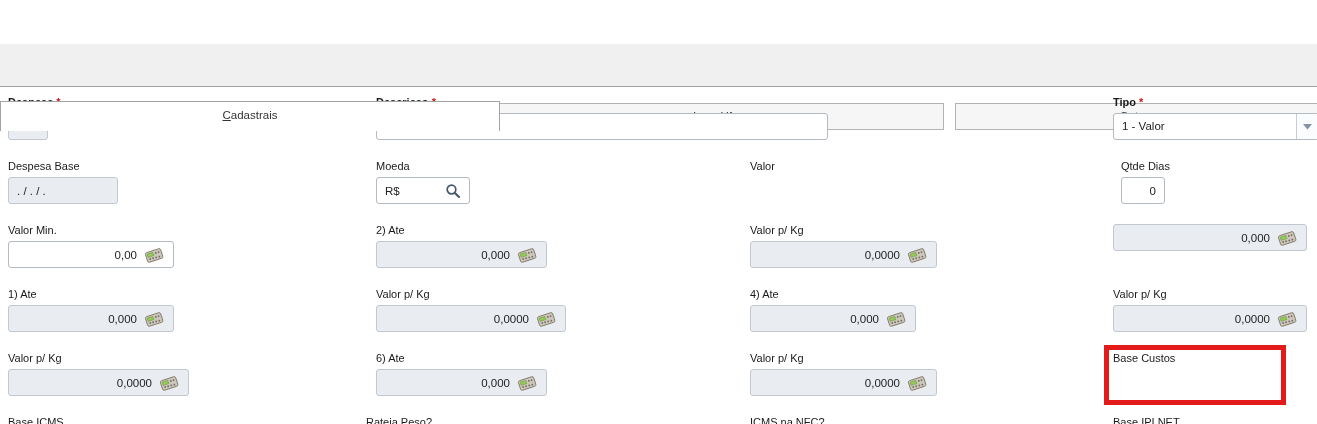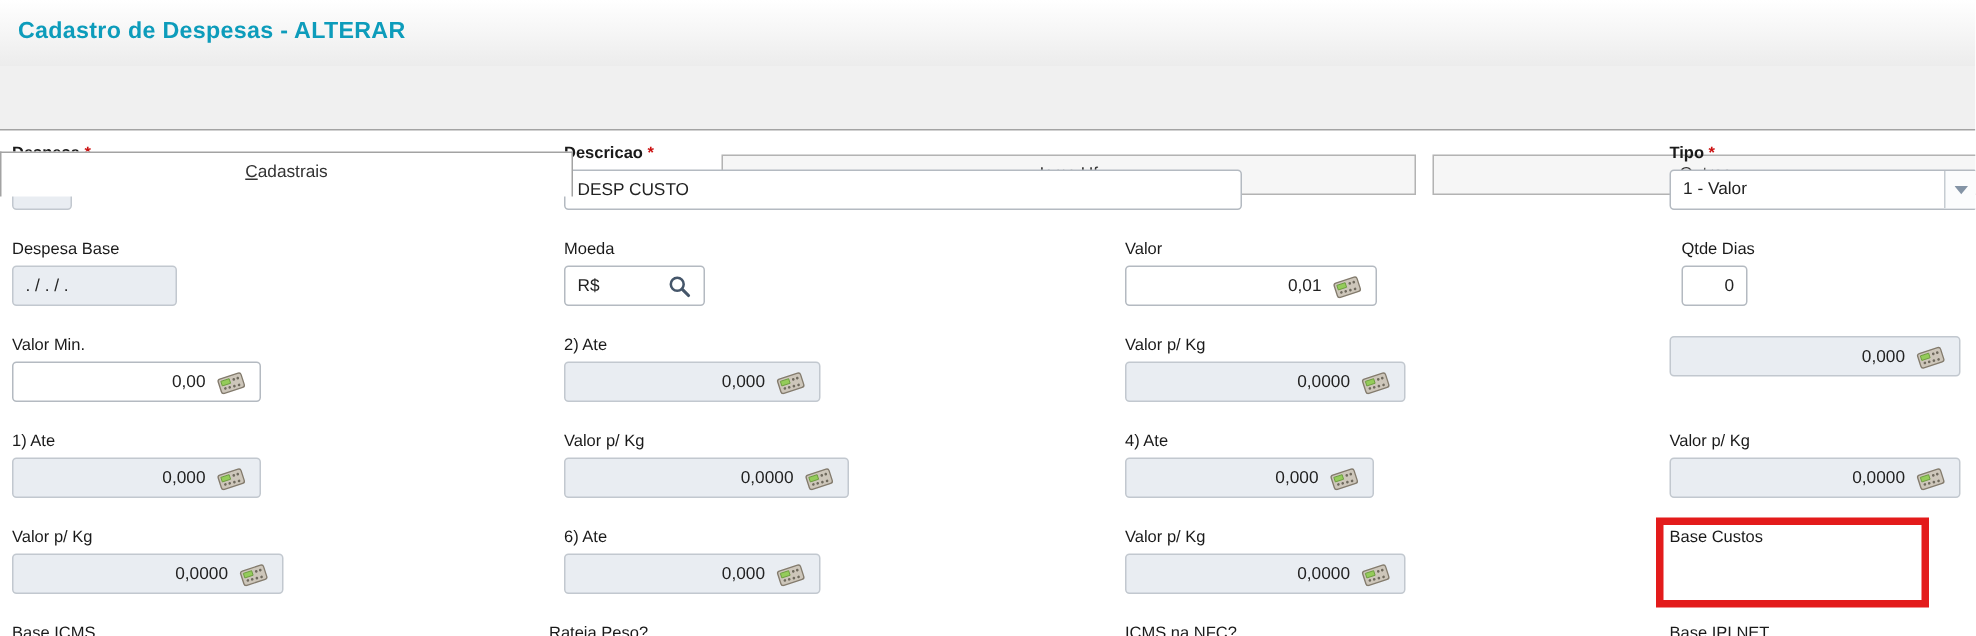--- a/index.html
+++ b/index.html
@@ -94,26 +94,23 @@
       <line x1="9.9" y1="9.9" x2="14" y2="14" stroke="#45566a" stroke-width="2.1" stroke-linecap="round"></line>
     </g>
     <g id="arrow-icon">
       <polygon points="0,0 9,0 4.5,5.5" fill="#8494a6"></polygon>
     </g>
   </defs>
 </svg>
 
 <div id="page">
 
-  <div id="header">
-    <div id="page-title">Cadastro de Despesas - ALTERAR</div>
-  </div>
 
   <div id="tabstrip">
-    <div class="tab active" style="left:0;width:382px">
+    <div class="tab active" style="left:0;width:500px">
       <span class="accel">C</span><span>adastrais</span>
     </div>
     <div class="tab inactive" style="left:481px;width:463px">
       <span class="accel">I</span><span>cms Uf</span>
     </div>
     <div class="tab inactive" style="left:955px;width:364px">
       <span class="accel">O</span><span>utros</span>
     </div>
   </div>
 
@@ -157,28 +154,20 @@
       <span>R$</span>
       <span class="icon">
           <svg width="16" height="16">
             <use href="#mag-icon"></use>
           </svg>
         </span>
     </div>
   </div>
   <div class="fg" style="left:750px;top:160px">
     <div class="flabel">Valor</div>
-    <div class="fbox right" style="width:168px">
-      <span>0,01</span>
-      <span class="icon">
-          <svg width="21" height="16">
-            <use href="#calc-icon"></use>
-          </svg>
-        </span>
-    </div>
   </div>
   <div class="fg" style="left:1121px;top:160px">
     <div class="flabel">Qtde Dias</div>
     <div class="fbox right" style="width:44px">
         <span>0</span>
       </div>
   </div>
 
   <div class="fg" style="left:8px;top:224px">
     <div class="flabel">Valor Min.</div>

